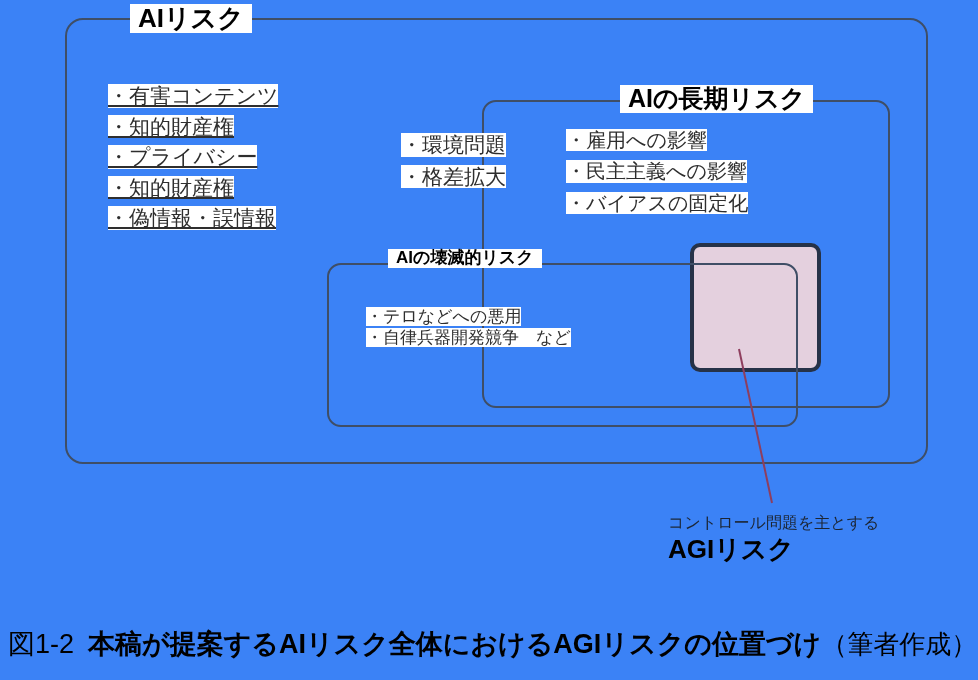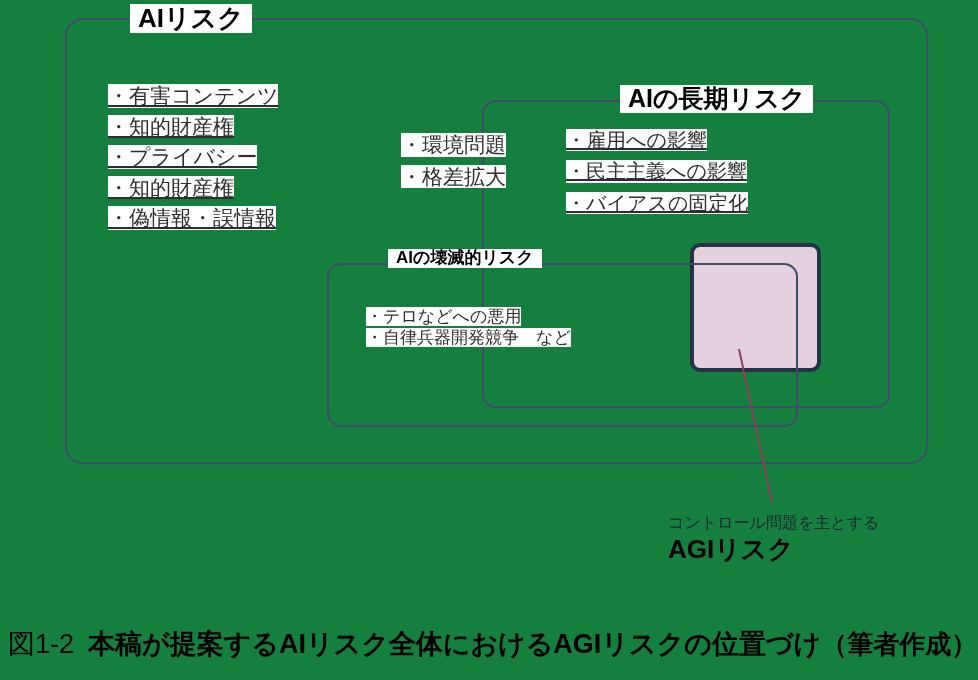--- a/index.html
+++ b/index.html
@@ -6,21 +6,21 @@
     --line:#3f4e66;
     --agi_fill:#e4d0de;
     --agi_border:#263248;
     --callout_line:#8e3e5e;
     --text:#2e2e2e;
     --title_text:#000000;
   }
   html,body{margin:0;padding:0;background:#ffffff;}
   body{font-family:"Liberation Sans","DejaVu Sans",sans-serif;}
   .canvas{
-    position:relative;width:978px;height:680px;background:#15803d;overflow:hidden;
+    position:relative;width:978px;height:680px;background:#3b82f6;overflow:hidden;
   }
   .box{
     position:absolute;background:transparent;border:2px solid var(--line);
     box-sizing:border-box;z-index:2;
   }
   .box.outer{left:65px;top:18px;width:863px;height:446px;border-radius:18px;}
   .box.longterm{left:482px;top:100px;width:408px;height:308px;border-radius:14px;}
   .box.catastrophic{left:327px;top:263px;width:471px;height:164px;border-radius:14px;}
   .agi-box{
     position:absolute;left:690px;top:243px;width:131px;height:129px;
@@ -38,34 +38,34 @@
     position:absolute;z-index:3;margin:0;padding:0;list-style:none;
     color:var(--text);white-space:nowrap;
   }
   .risk-list li{display:table;background:#ffffff;line-height:1.12;}
   .risk-list li::before{content:"・";}
   .list-general{left:108px;top:84px;font-size:21px;}
   .list-general li{margin-bottom:7px;text-decoration:underline;}
   .list-boundary{left:401px;top:133px;font-size:21px;}
   .list-boundary li{margin-bottom:8px;}
   .list-longterm{left:566px;top:129px;font-size:20px;}
-  .list-longterm li{margin-bottom:9px;text-decoration:underline;}
+  .list-longterm li{margin-bottom:9px;}
   .list-catastrophic{left:366px;top:307px;font-size:17px;}
   .list-catastrophic li{margin-bottom:2px;}
   .callout-svg{position:absolute;left:0;top:0;z-index:5;pointer-events:none;}
   .callout-label{position:absolute;left:668px;top:513px;z-index:5;white-space:nowrap;}
   .callout-line1{font-size:16px;color:#1c2533;line-height:1.2;}
   .callout-line2{font-size:26px;font-weight:700;color:#000000;line-height:1.2;margin-top:2px;}
   .caption{
     position:absolute;left:8px;top:626px;z-index:5;white-space:nowrap;color:#000000;
   }
   .caption .fig-label{font-size:27px;font-weight:400;margin-right:14px;}
   .caption .fig-title{font-size:27px;font-weight:700;}
   .caption .fig-credit{
-    font-size:26px;font-weight:700;
+    font-size:26px;font-weight:400;
     font-family:"Liberation Serif","DejaVu Serif",serif;
   }
 </style>
 </head>
 <body>
 
 <div class="canvas">
 
   <div class="agi-box"></div>
 

